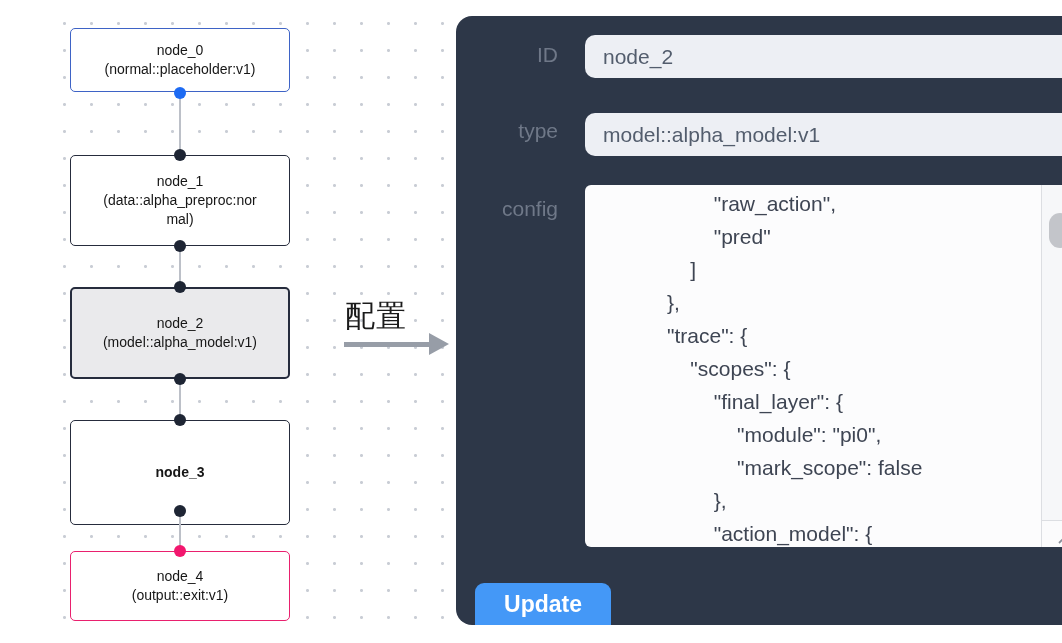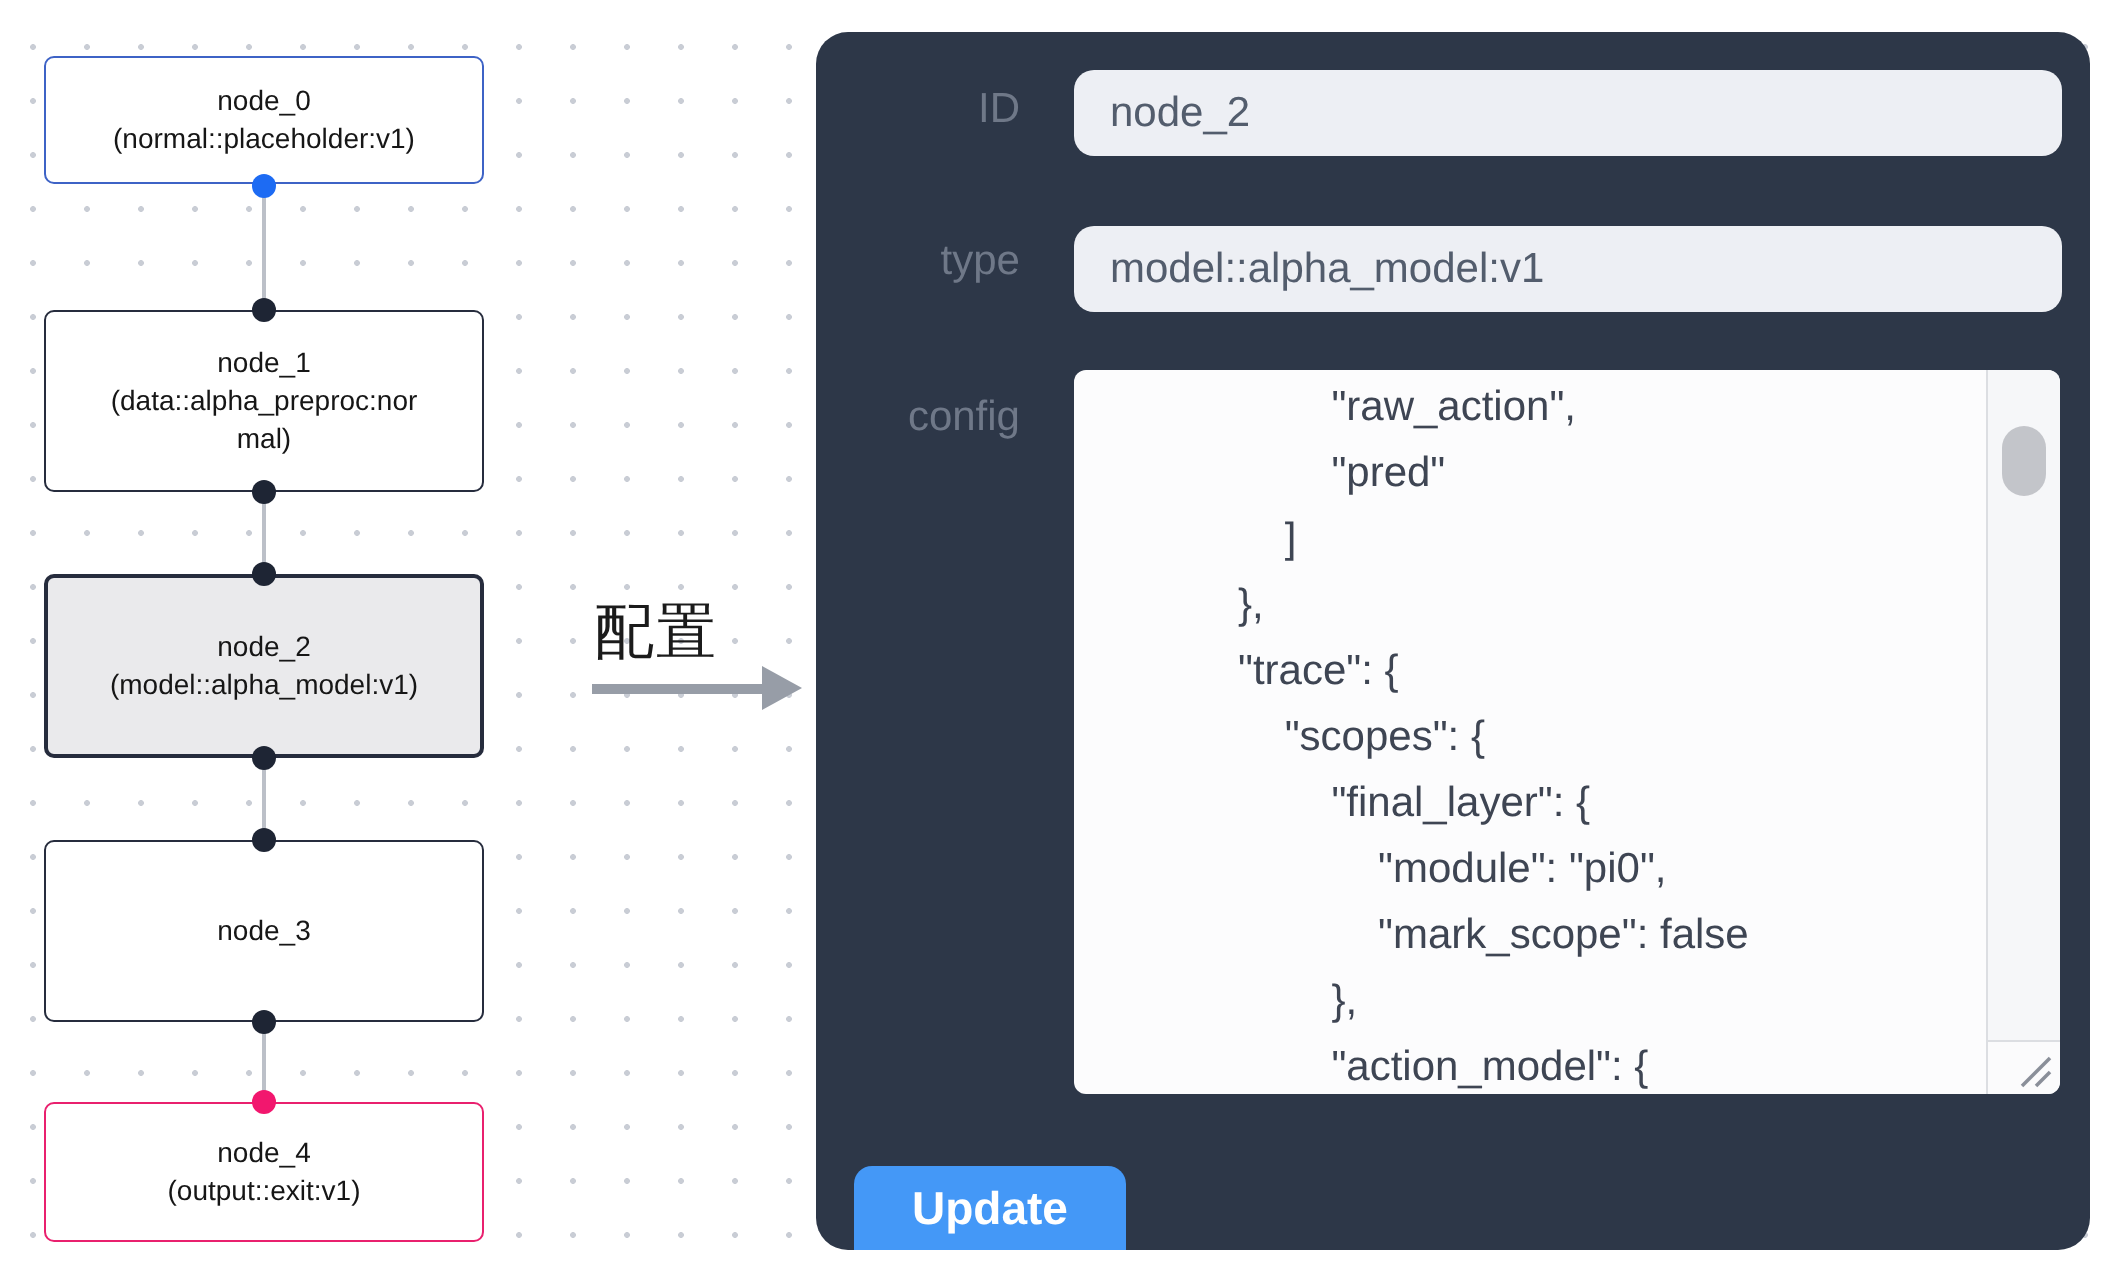--- a/index.html
+++ b/index.html
@@ -9,38 +9,39 @@
     background-color: #ffffff;
     position: relative;
     overflow: hidden;
   }
   
   .canvas {
     position: absolute; inset: 0;
     background-image: radial-gradient(circle, #c9cdd5 1.3px, transparent 1.6px);
     background-size: 27px 27px;
     background-position: 3px 10px;
+    margin-left: 48px;
   }
 
   
   .flow-node {
     position: absolute; left: 22px; width: 220px;
     background: #ffffff;
     border: 1.6px solid #262c3d;
     border-radius: 5px;
     display: flex; flex-direction: column; justify-content: center; align-items: center;
     text-align: center;
     color: #161616;
     font-size: 14px; line-height: 19px;
   }
   .flow-node .sub { max-width: 158px; word-break: break-all; }
   .node-0 { top: 28px;  height: 64px; border-color: #3e63c6; }
   .node-1 { top: 155px; height: 91px; }
   .node-2 { top: 287px; height: 92px; background: #eaeaec; border-width: 2px; }
-  .node-3 { top: 420px; height: 91px; }
+  .node-3 { top: 420px; height: 105px; font-weight: bold; }
   .node-4 { top: 551px; height: 70px; border-color: #e9206e; }
 
   .handle {
     position: absolute; left: 126px; width: 12px; height: 12px;
     border-radius: 50%; background: #1e2534; z-index: 3;
   }
   .handle.blue { background: #1d6bf3; }
   .handle.pink { background: #f2176e; }
 
   .edge {

